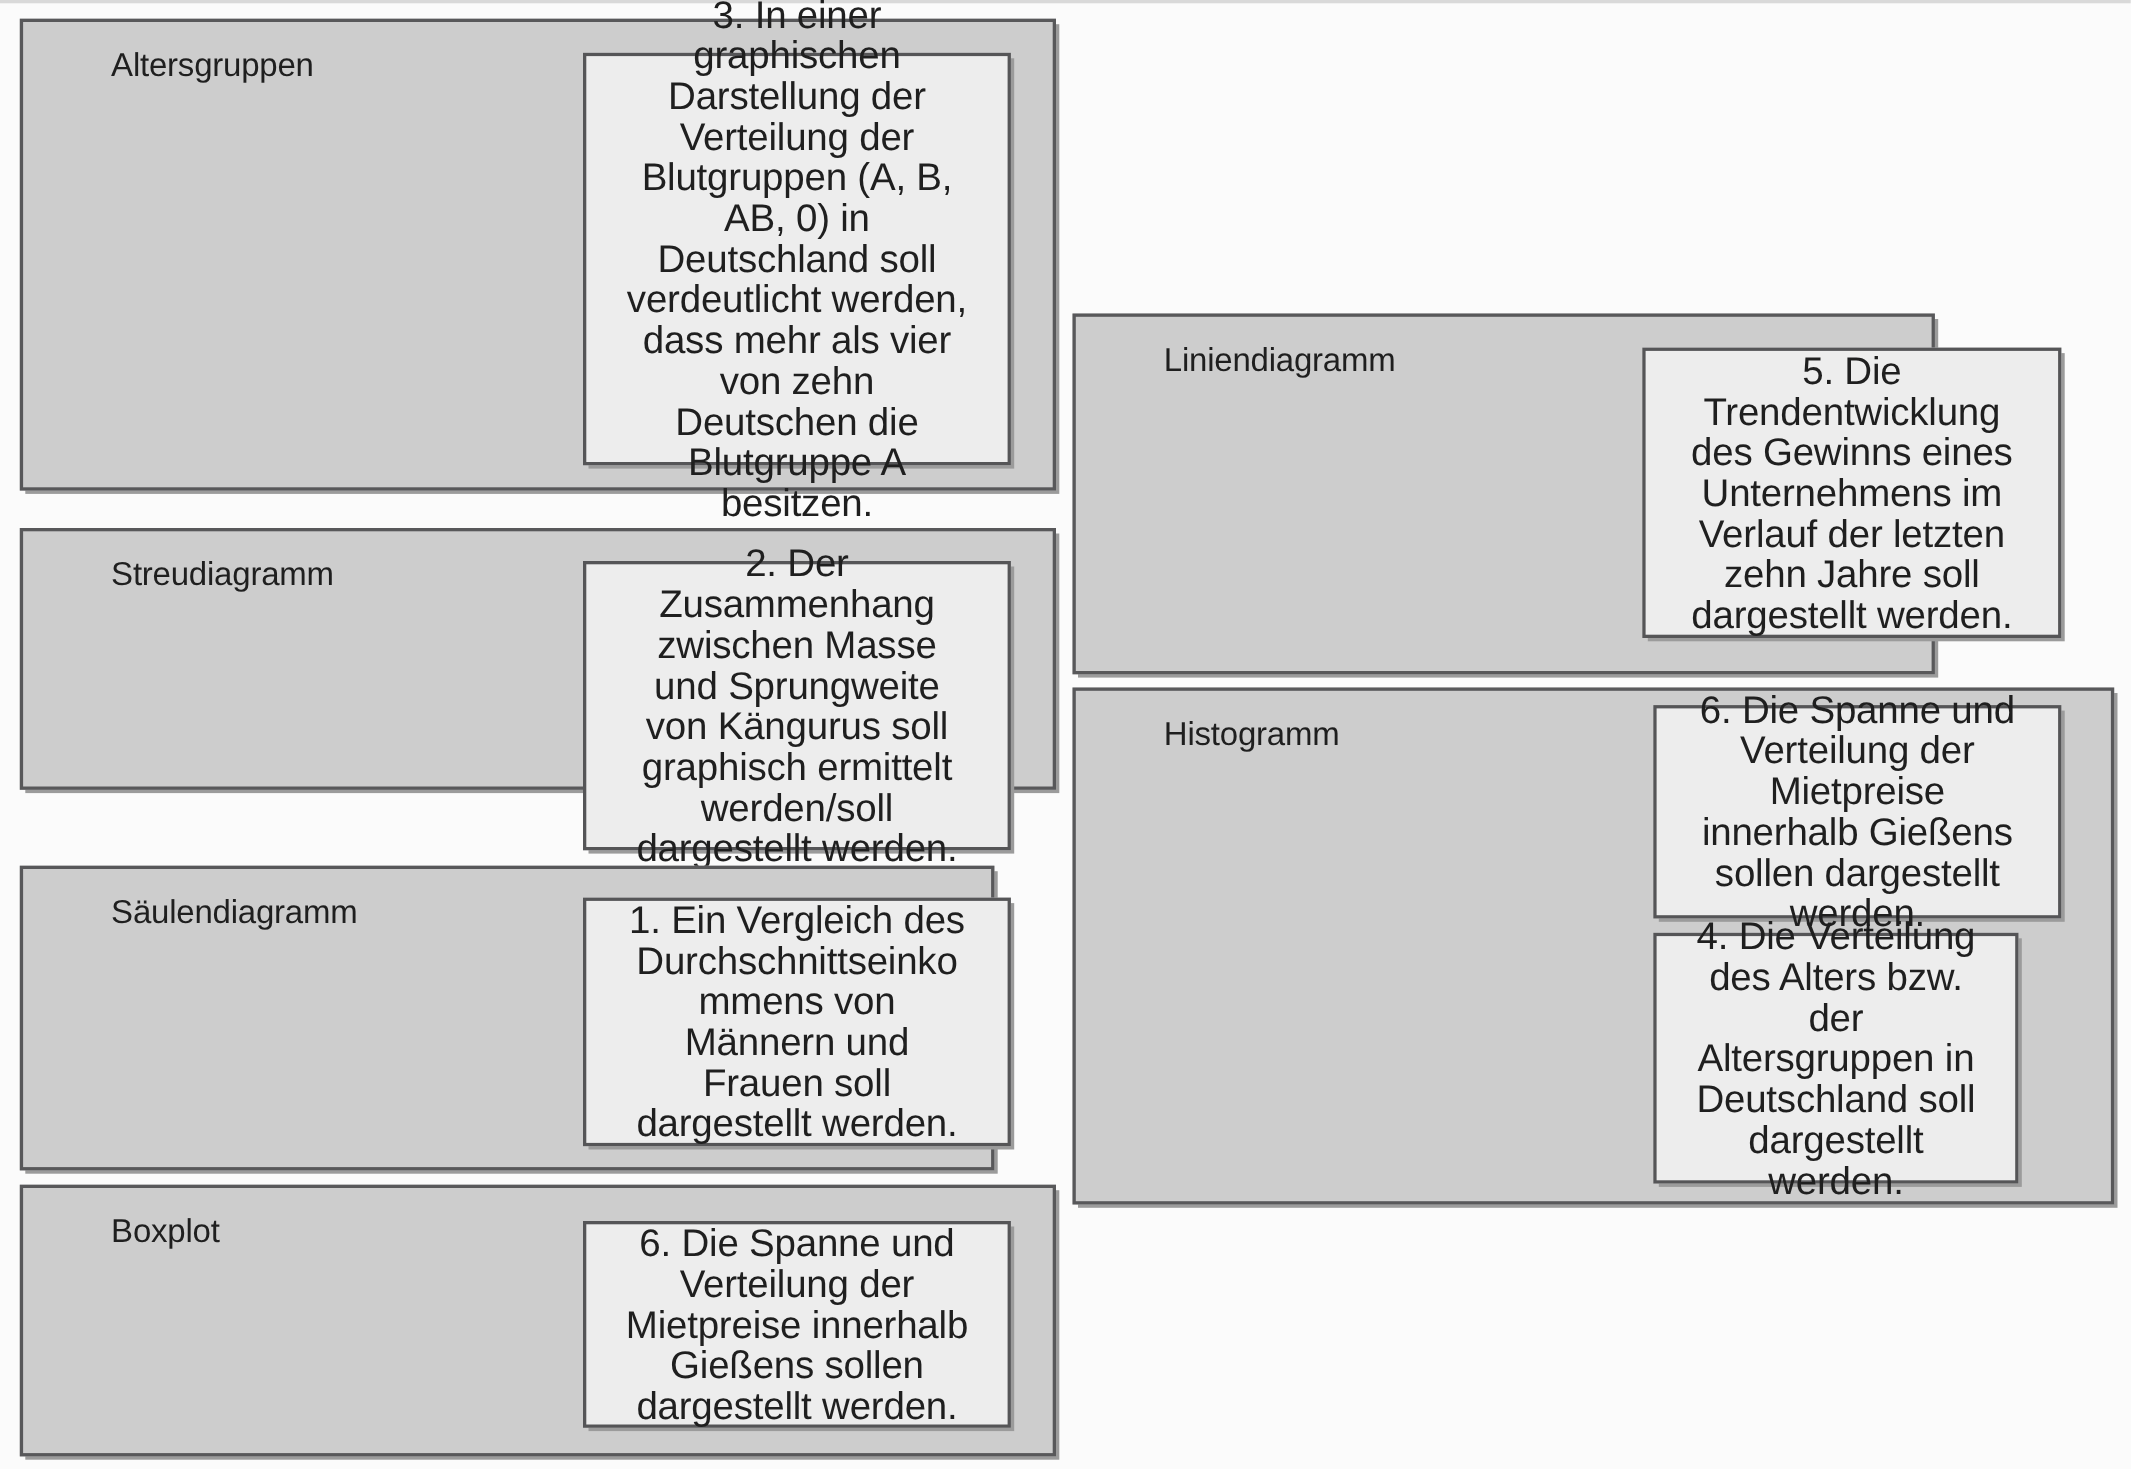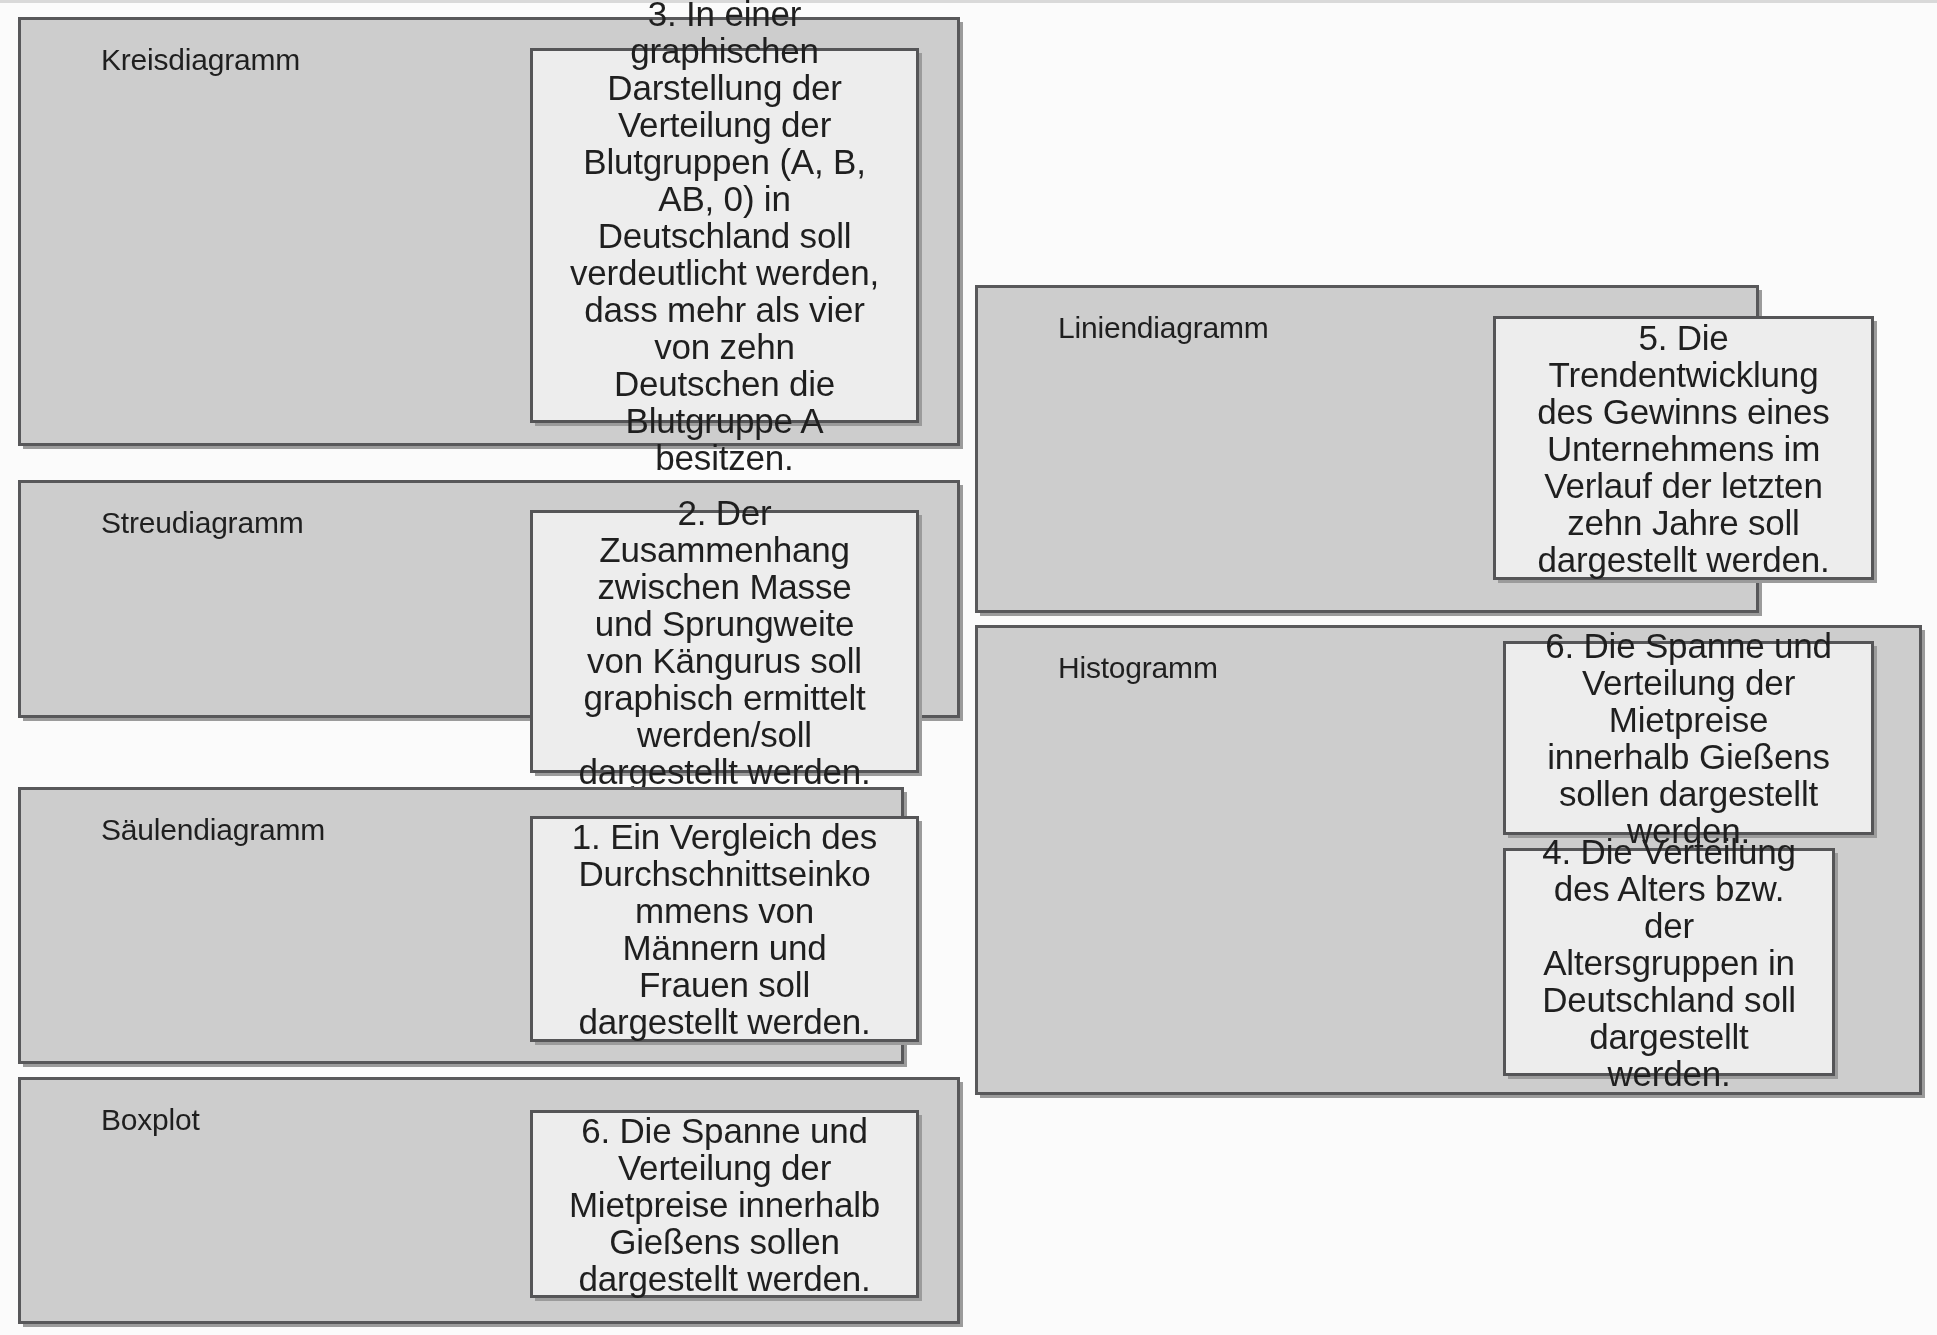--- a/index.html
+++ b/index.html
@@ -75,21 +75,21 @@
   .c-linien-0 {left:515px; top:28px;  width:381px; height:264px;}
   .c-histo-0  {left:525px; top:13px;  width:371px; height:194px;}
   .c-histo-1  {left:525px; top:220px; width:332px; height:228px;}
 </style>
 </head>
 <body>
 
 <div class="topline"></div>
 
 <div class="box b-kreis">
-  <span class="box-label">Kreisdiagramm</span>
+  <span class="box-label">Altersgruppen</span>
   <div class="card c-kreis-0">
     <span>3. In einer graphischen Darstellung der Verteilung der Blutgruppen (A, B, AB, 0) in Deutschland soll verdeutlicht werden, dass mehr als vier von zehn Deutschen die Blutgruppe A besitzen.</span>
   </div>
 </div>
 
 <div class="box b-streu">
   <span class="box-label">Streudiagramm</span>
   <div class="card c-streu-0">
     <span>2. Der Zusammenhang zwischen Masse und Sprungweite von Kängurus soll graphisch ermittelt werden/soll dargestellt werden.</span>
   </div>

